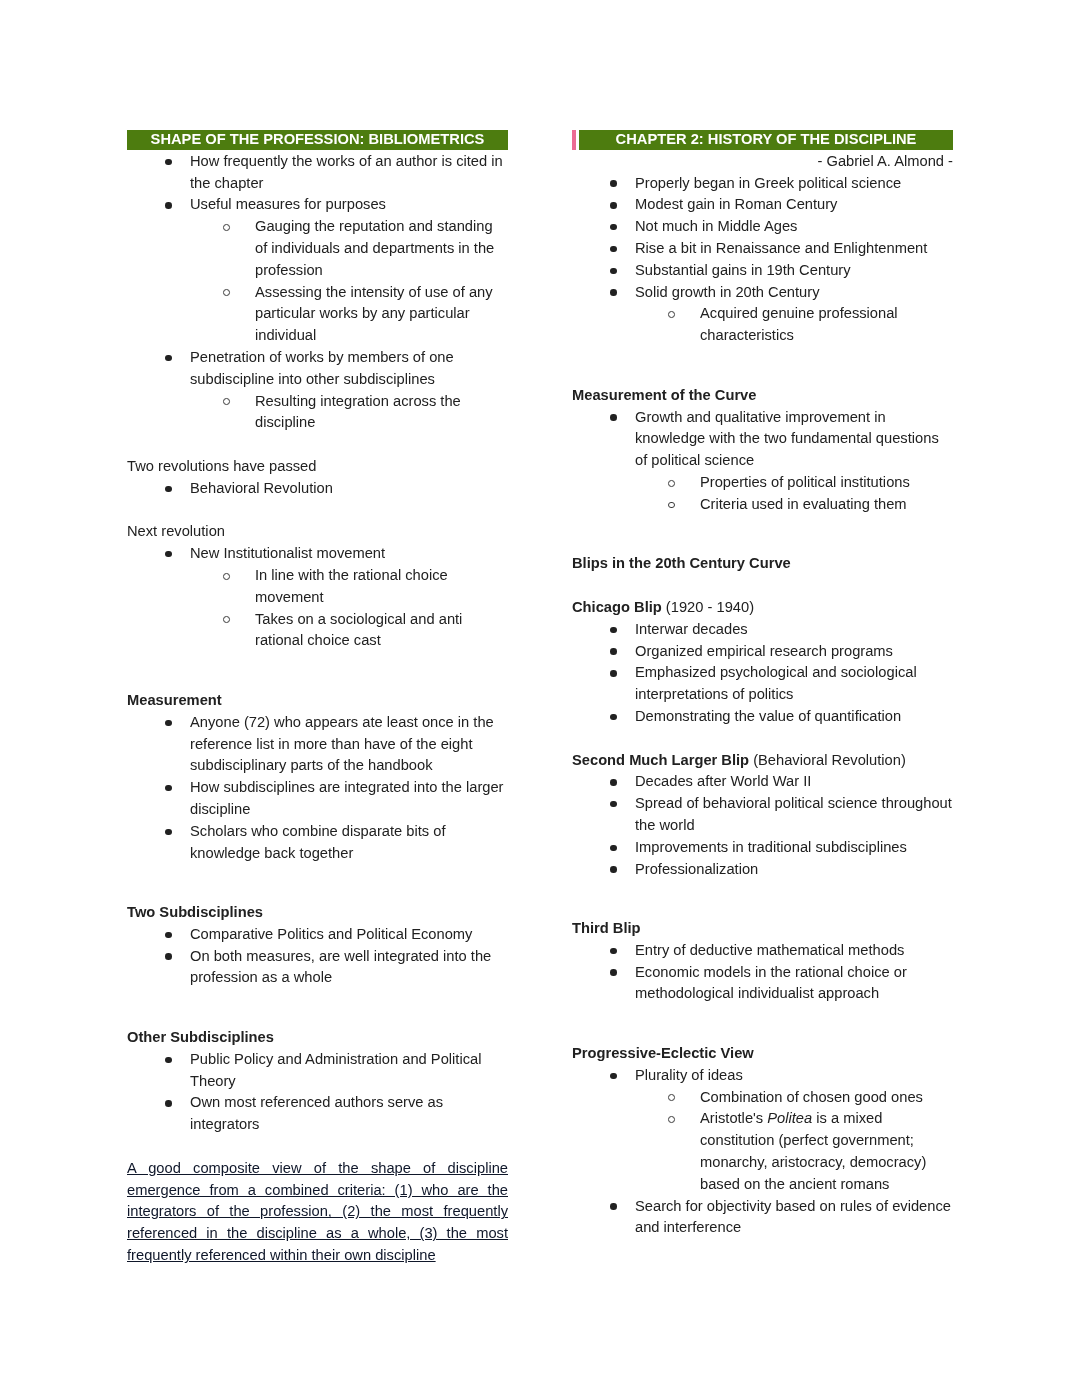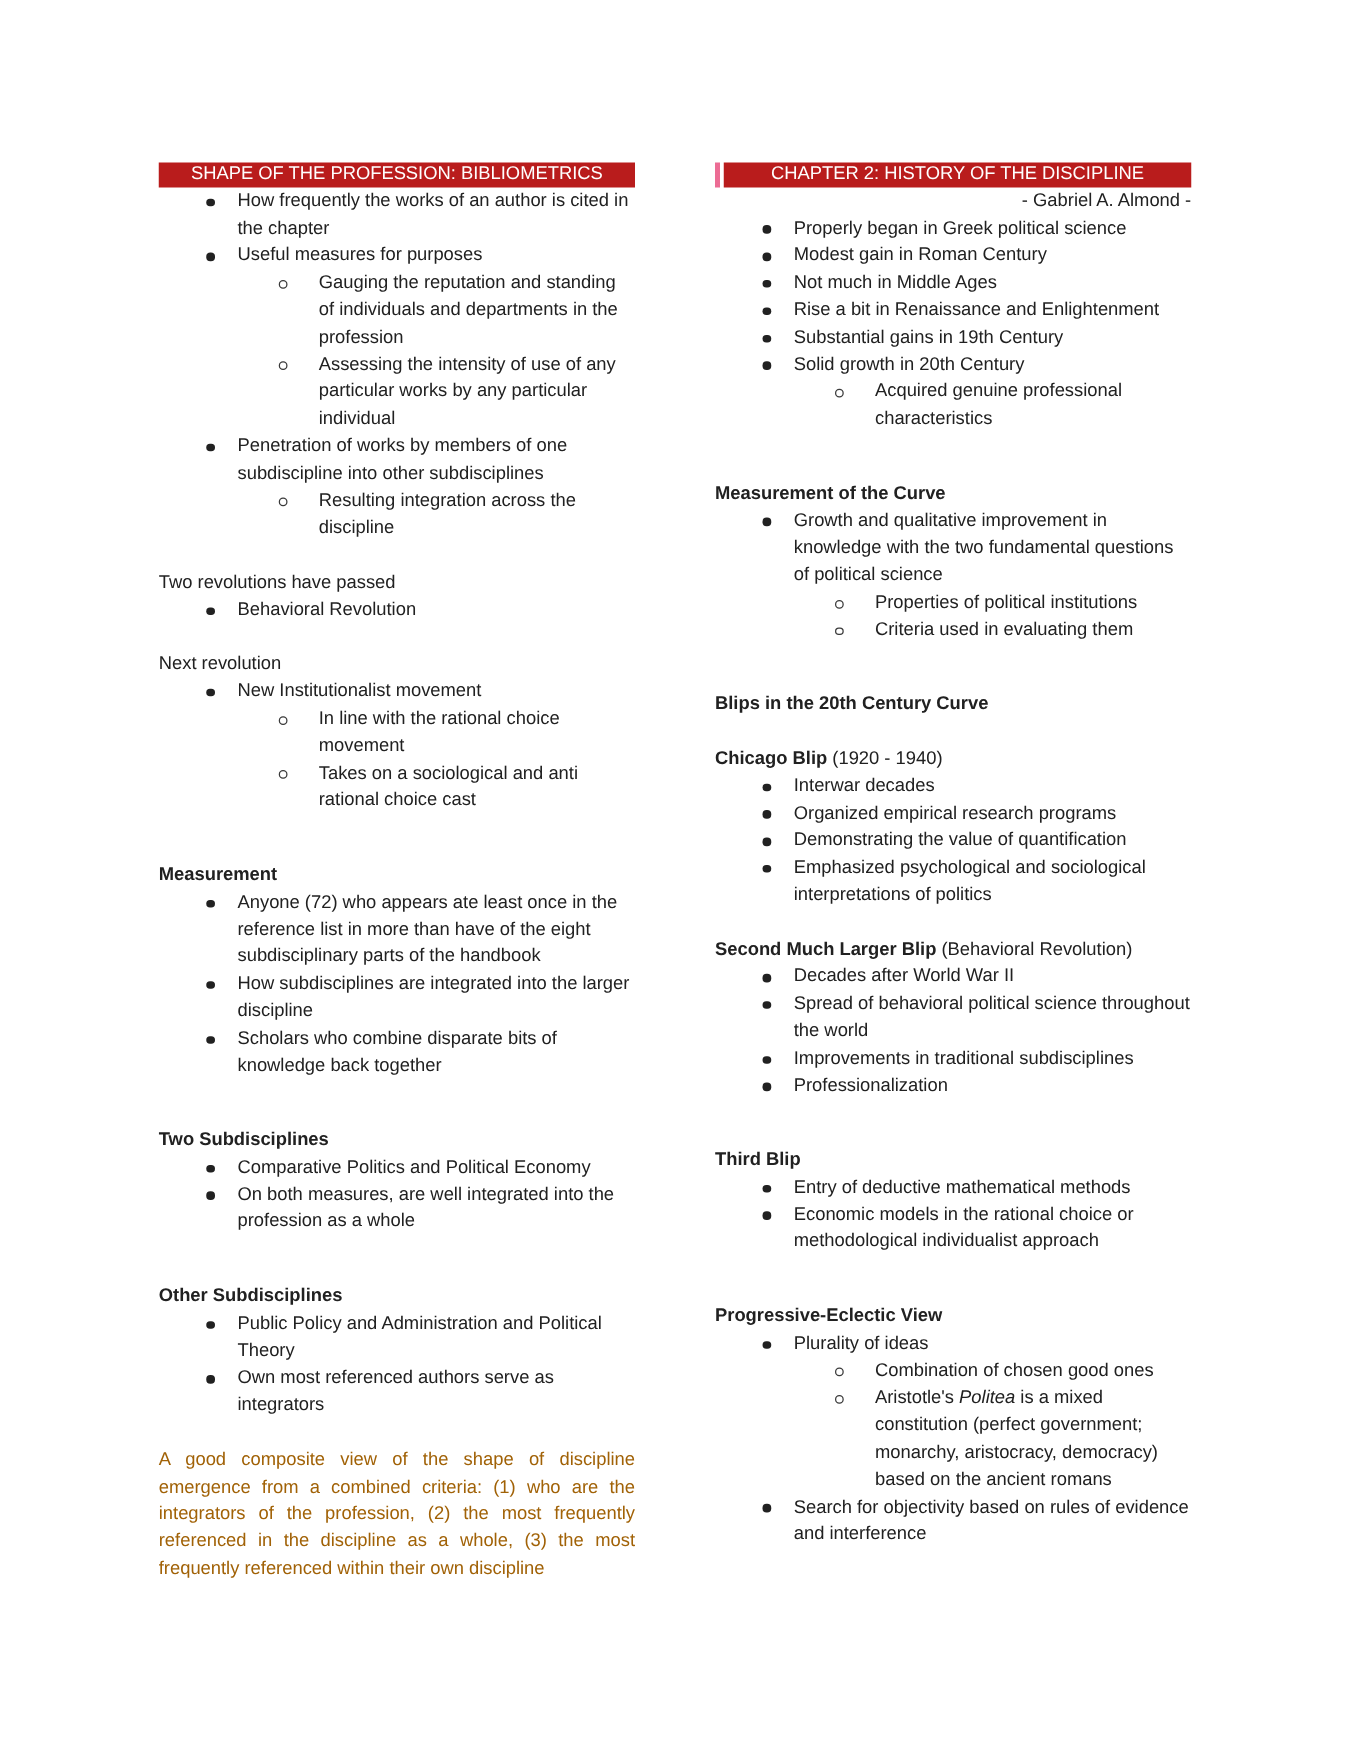--- a/index.html
+++ b/index.html
@@ -14,43 +14,43 @@
     padding: 129px 125px 0 127px;
     display: flex; gap: 64px;
     background: #ffffff;
   }
   .col {
     flex: 0 0 381px; width: 381px;
     font-size: 14.7px; line-height: 21.8px;
   }
   .header-row { display: flex; align-items: center; height: 21.8px; }
   .hl {
-    flex: 1; background: #b91c1c; color: #ffffff;
-    font-weight: 400; text-align: center;
+    flex: 1; background: #4d7c0f; color: #ffffff;
+    font-weight: 700; text-align: center;
     height: 19.5px; line-height: 19.5px;
     white-space: nowrap; overflow: hidden;
   }
   .hl-bar { flex: 0 0 4px; width: 4px; height: 19.5px; background: #ec6c94; margin-right: 3px; }
   .center { text-align: right; }
   .bold { font-weight: 700; margin-top: 16px; }
   ul.blist { list-style: none; margin: 0; padding: 0; }
   ul.blist li { position: relative; }
   li.l1 { padding-left: 63px; }
   li.l1::before {
     content: ""; position: absolute; left: 38px; top: 7.8px;
     width: 6.5px; height: 6.5px; border-radius: 50%; background: #212121;
   }
   li.l2 { padding-left: 128px; }
   li.l2::before {
     content: ""; position: absolute; left: 96px; top: 7.8px;
     width: 4.8px; height: 4.8px; border-radius: 50%;
     border: 1.6px solid #3a3a3a; background: transparent;
   }
   .spacer { height: 21.8px; }
-  .summary { color: #a16207; text-align: justify; }
+  .summary { color: #0f172a; text-align: justify; text-decoration: underline; }
   em { font-style: italic; }
 </style>
 </head>
 <body>
 
 <div class="page">
 
   <div class="col">
     <div class="header-row">
       <div class="hl">SHAPE OF THE PROFESSION: BIBLIOMETRICS</div>
@@ -131,22 +131,22 @@
     </ul>
 
     <div class="spacer"></div>
     <div class="bold">Blips in the 20th Century Curve</div>
 
     <div class="spacer"></div>
     <div><span class="bold">Chicago Blip</span><span> (1920 - 1940)</span></div>
     <ul class="blist">
       <li class="l1">Interwar decades</li>
       <li class="l1">Organized empirical research programs</li>
+      <li class="l1">Emphasized psychological and sociological interpretations of politics</li>
       <li class="l1">Demonstrating the value of quantification</li>
-      <li class="l1">Emphasized psychological and sociological interpretations of politics</li>
     </ul>
 
     <div class="spacer"></div>
     <div><span class="bold">Second Much Larger Blip</span><span> (Behavioral Revolution)</span></div>
     <ul class="blist">
       <li class="l1">Decades after World War II</li>
       <li class="l1">Spread of behavioral political science throughout the world</li>
       <li class="l1">Improvements in traditional subdisciplines</li>
       <li class="l1">Professionalization</li>
     </ul>

